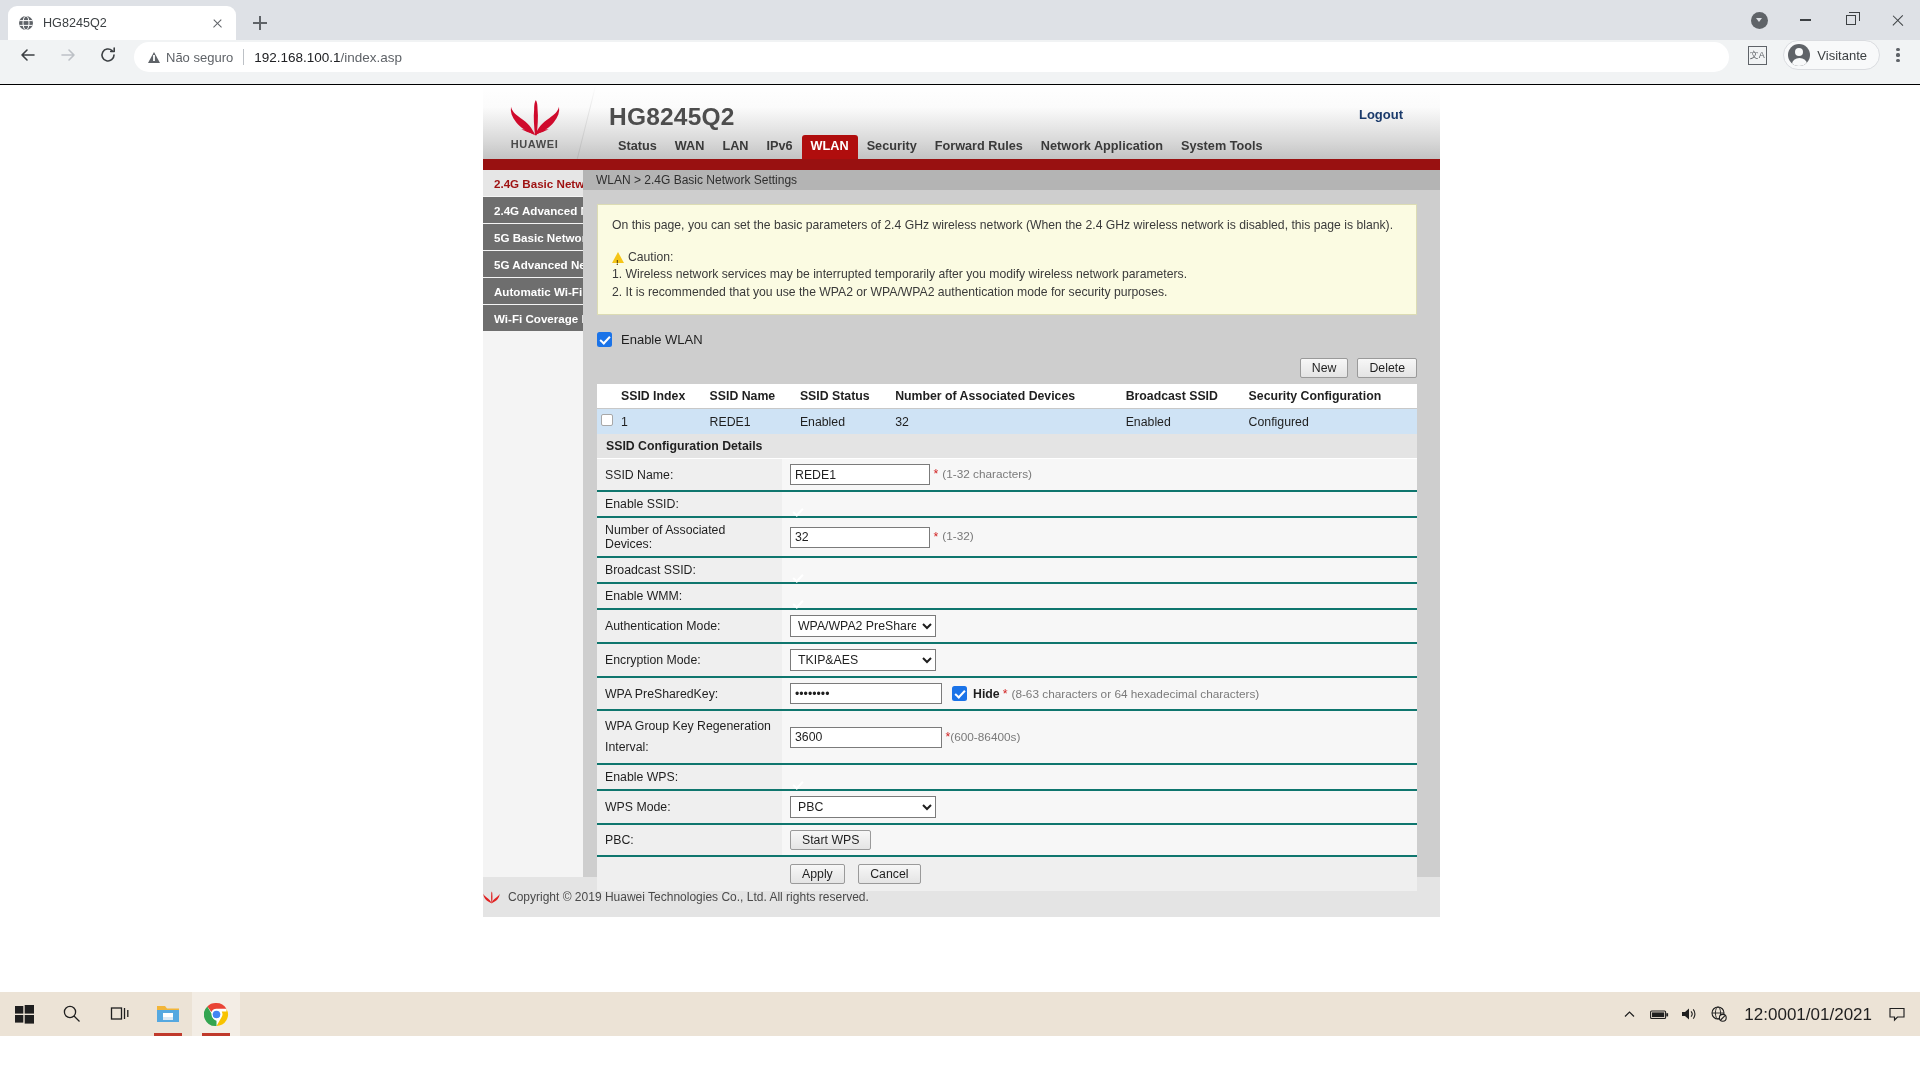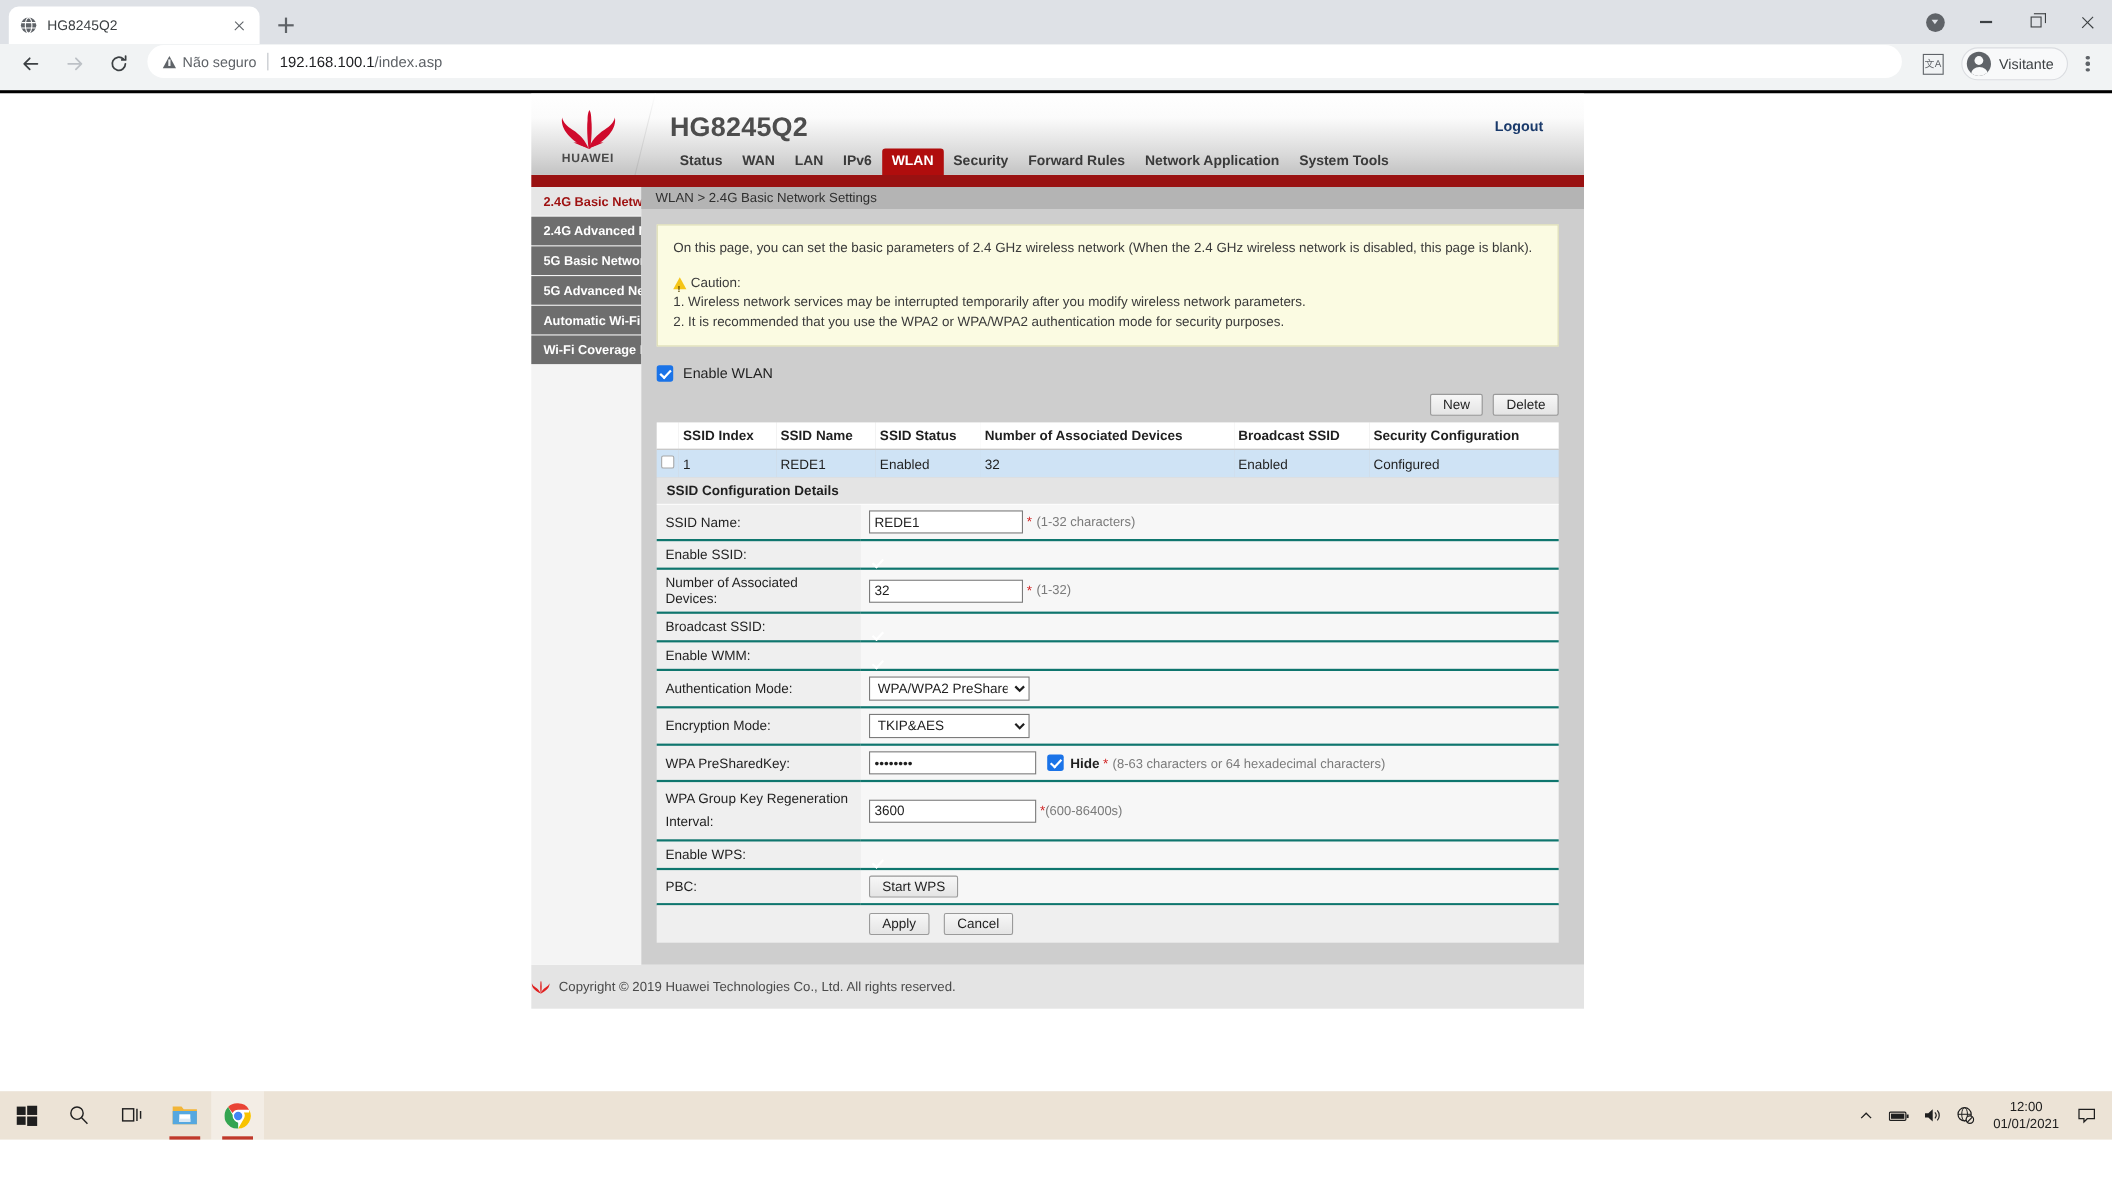--- a/index.html
+++ b/index.html
@@ -68,22 +68,22 @@
   }
   .wc-cls { width: 13px; height: 13px; position: relative; }
   .wc-cls::before, .wc-cls::after {
     content: ""; position: absolute; left: 0px; top: 6px; width: 13.5px; height: 1.3px; background: #3c4043;
   }
   .wc-cls::before { transform: rotate(45deg); }
   .wc-cls::after { transform: rotate(-45deg); }
 
   .toolbar {
     height: 45px; background: #f1f3f4;
-    display: flex; align-items: flex-start; padding: 1px 8px;
-    border-bottom: 3px solid #000000;
+    display: flex; align-items: flex-end; padding: 12px 8px;
+    border-bottom: 1px solid #000000;
   }
   .navbtn {
     width: 34px; height: 34px; margin: 0 3px;
     display: flex; align-items: center; justify-content: center;
     border-radius: 50%; cursor: pointer;
   }
   .omnibox {
     flex: 1; height: 30px; background: #ffffff;
     border-radius: 15px; margin: 0 8px 0 6px;
     display: flex; align-items: center; padding: 0 14px;
@@ -273,22 +273,22 @@
     width: 48px; height: 44px; display: flex; align-items: center; justify-content: center;
     cursor: pointer; position: relative;
   }
   .tb-item.running::after {
     content:""; position:absolute; bottom:0; left:10px; width:28px; height:3px; background:#c0392b;
   }
   .tb-item.active { background: rgba(255,255,255,0.38); }
   .tray { margin-left: auto; display: flex; align-items: center; padding-right: 8px; }
   .tray-ico { width: 30px; height: 44px; display:flex; align-items:center; justify-content:center; cursor:pointer; }
   .clock {
-    display: flex; flex-direction: column; align-items: center; justify-content: center;
-    font-size: 12px; color: #1f1f1f; line-height: 15px; padding: 0 10px; cursor: pointer;
+    display: flex; flex-direction: row; justify-content: center;
+    font-size: 17px; color: #1f1f1f; line-height: 15px; padding: 0 10px; cursor: pointer;
   }
 </style>
 </head>
 <body>
 
 <div class="browser">
 
   <div class="tabstrip">
     <div class="tab">
       <svg class="tab-favicon" viewBox="0 0 16 16">
@@ -520,20 +520,28 @@
                 <td class="fval">
                   <input class="txtin" style="width: 152px;" value="3600">
                   <span class="req">*</span><span class="hint" style="margin-left:0">(600-86400s)</span>
                 </td>
               </tr>
               <tr>
                 <td class="flabel">Enable WPS:</td>
                 <td class="fval"><span class="cb"></span></td>
               </tr>
               <tr>
+                <td class="flabel">WPS Mode:</td>
+                <td class="fval">
+                  <select class="sel">
+                    <option>PBC</option>
+                  </select>
+                </td>
+              </tr>
+              <tr>
                 <td class="flabel">PBC:</td>
                 <td class="fval">
                   <button class="btn" style="margin-left:0">Start WPS</button>
                 </td>
               </tr>
             </tbody>
               </table>
 
             <div class="applyrow">
               <button class="btn" style="margin-left:0">Apply</button>

